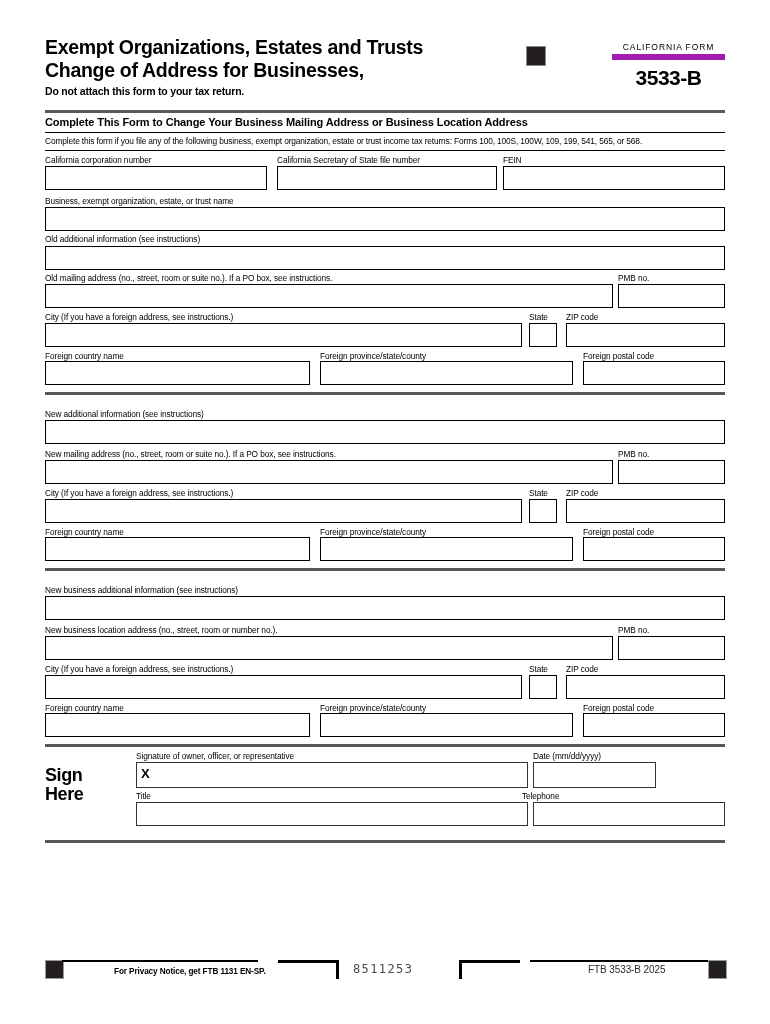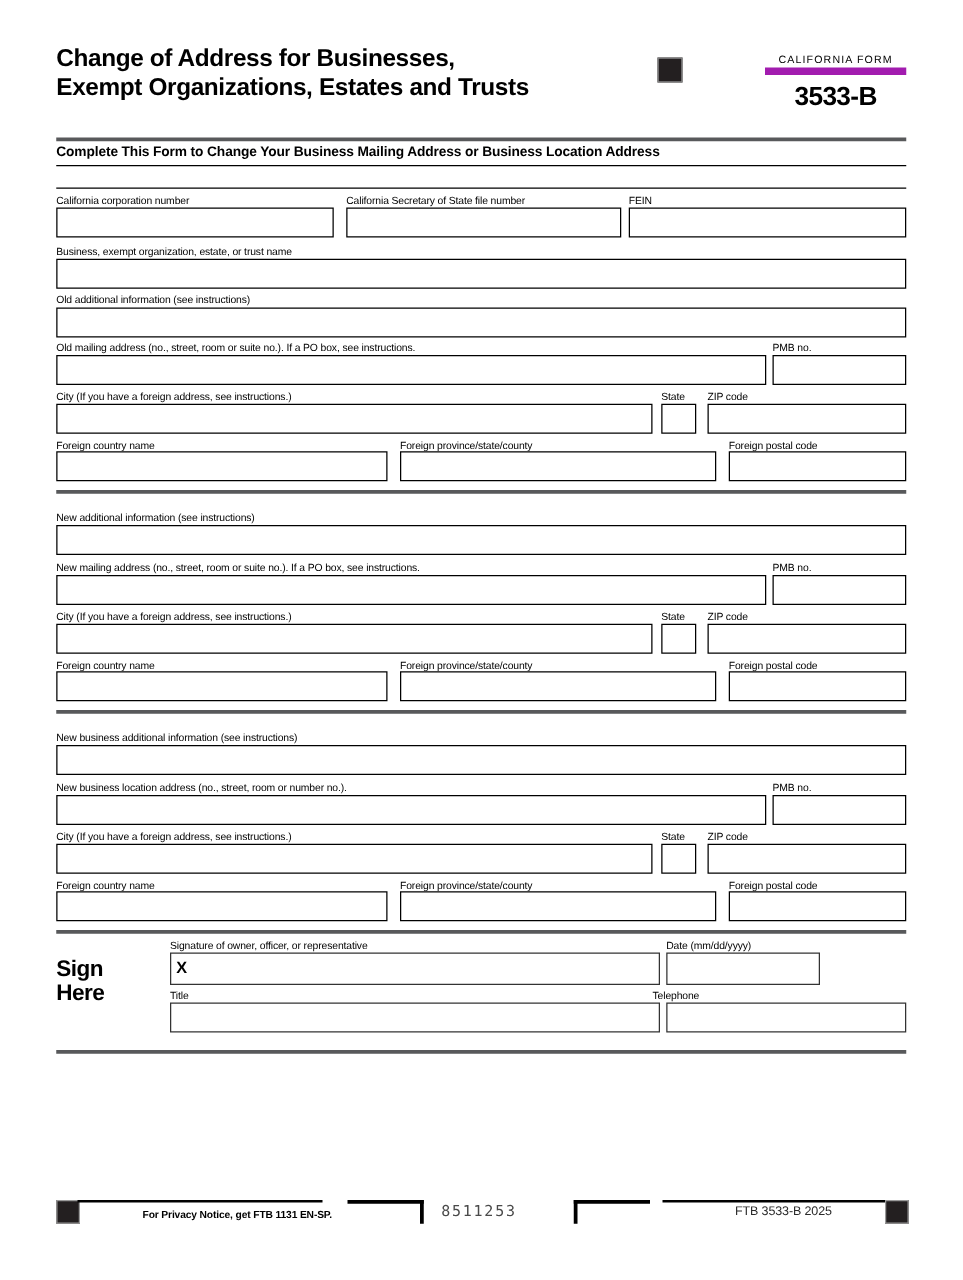--- a/index.html
+++ b/index.html
@@ -169,35 +169,37 @@
     position: absolute;
     background: #000;
   }
 </style>
 </head>
 <body>
 
 <div class="page">
 
   <div class="header">
+    <div class="title-line">Exempt Organizations, Estates and Trusts</div>
     <div class="title-line">Change of Address for Businesses,</div>
-    <div class="title-line">Exempt Organizations, Estates and Trusts</div>
+    <div class="subtitle">Do not attach this form to your tax return.</div>
   </div>
 
   <div class="hdr-square"></div>
 
   <div class="ca-form-wrap">
     <div class="ca-form-label">CALIFORNIA FORM</div>
     <div class="ca-form-number">3533-B</div>
   </div>
 
   <div class="rule-thick" style="top:110px;"></div>
 
   <div class="section-title" style="top:116px;">Complete This Form to Change Your Business Mailing Address or Business Location Address</div>
   <div class="rule-thin" style="top:132px;"></div>
+  <div class="section-note" style="top:136px;">Complete this form if you file any of the following business, exempt organization, estate or trust income tax returns: Forms 100, 100S, 100W, 109, 199, 541, 565, or 568.</div>
   <div class="rule-thin" style="top:150px;"></div>
 
   <div class="fl" style="left:45px; top:155px;">California corporation number</div>
   <div class="fb" style="left:45px; top:166px; width:222px; height:24px;"></div>
 
   <div class="fl" style="left:277px; top:155px;">California Secretary of State file number</div>
   <div class="fb" style="left:277px; top:166px; width:220px; height:24px;"></div>
 
   <div class="fl" style="left:503px; top:155px;">FEIN</div>
   <div class="fb" style="left:503px; top:166px; width:222px; height:24px;"></div>

